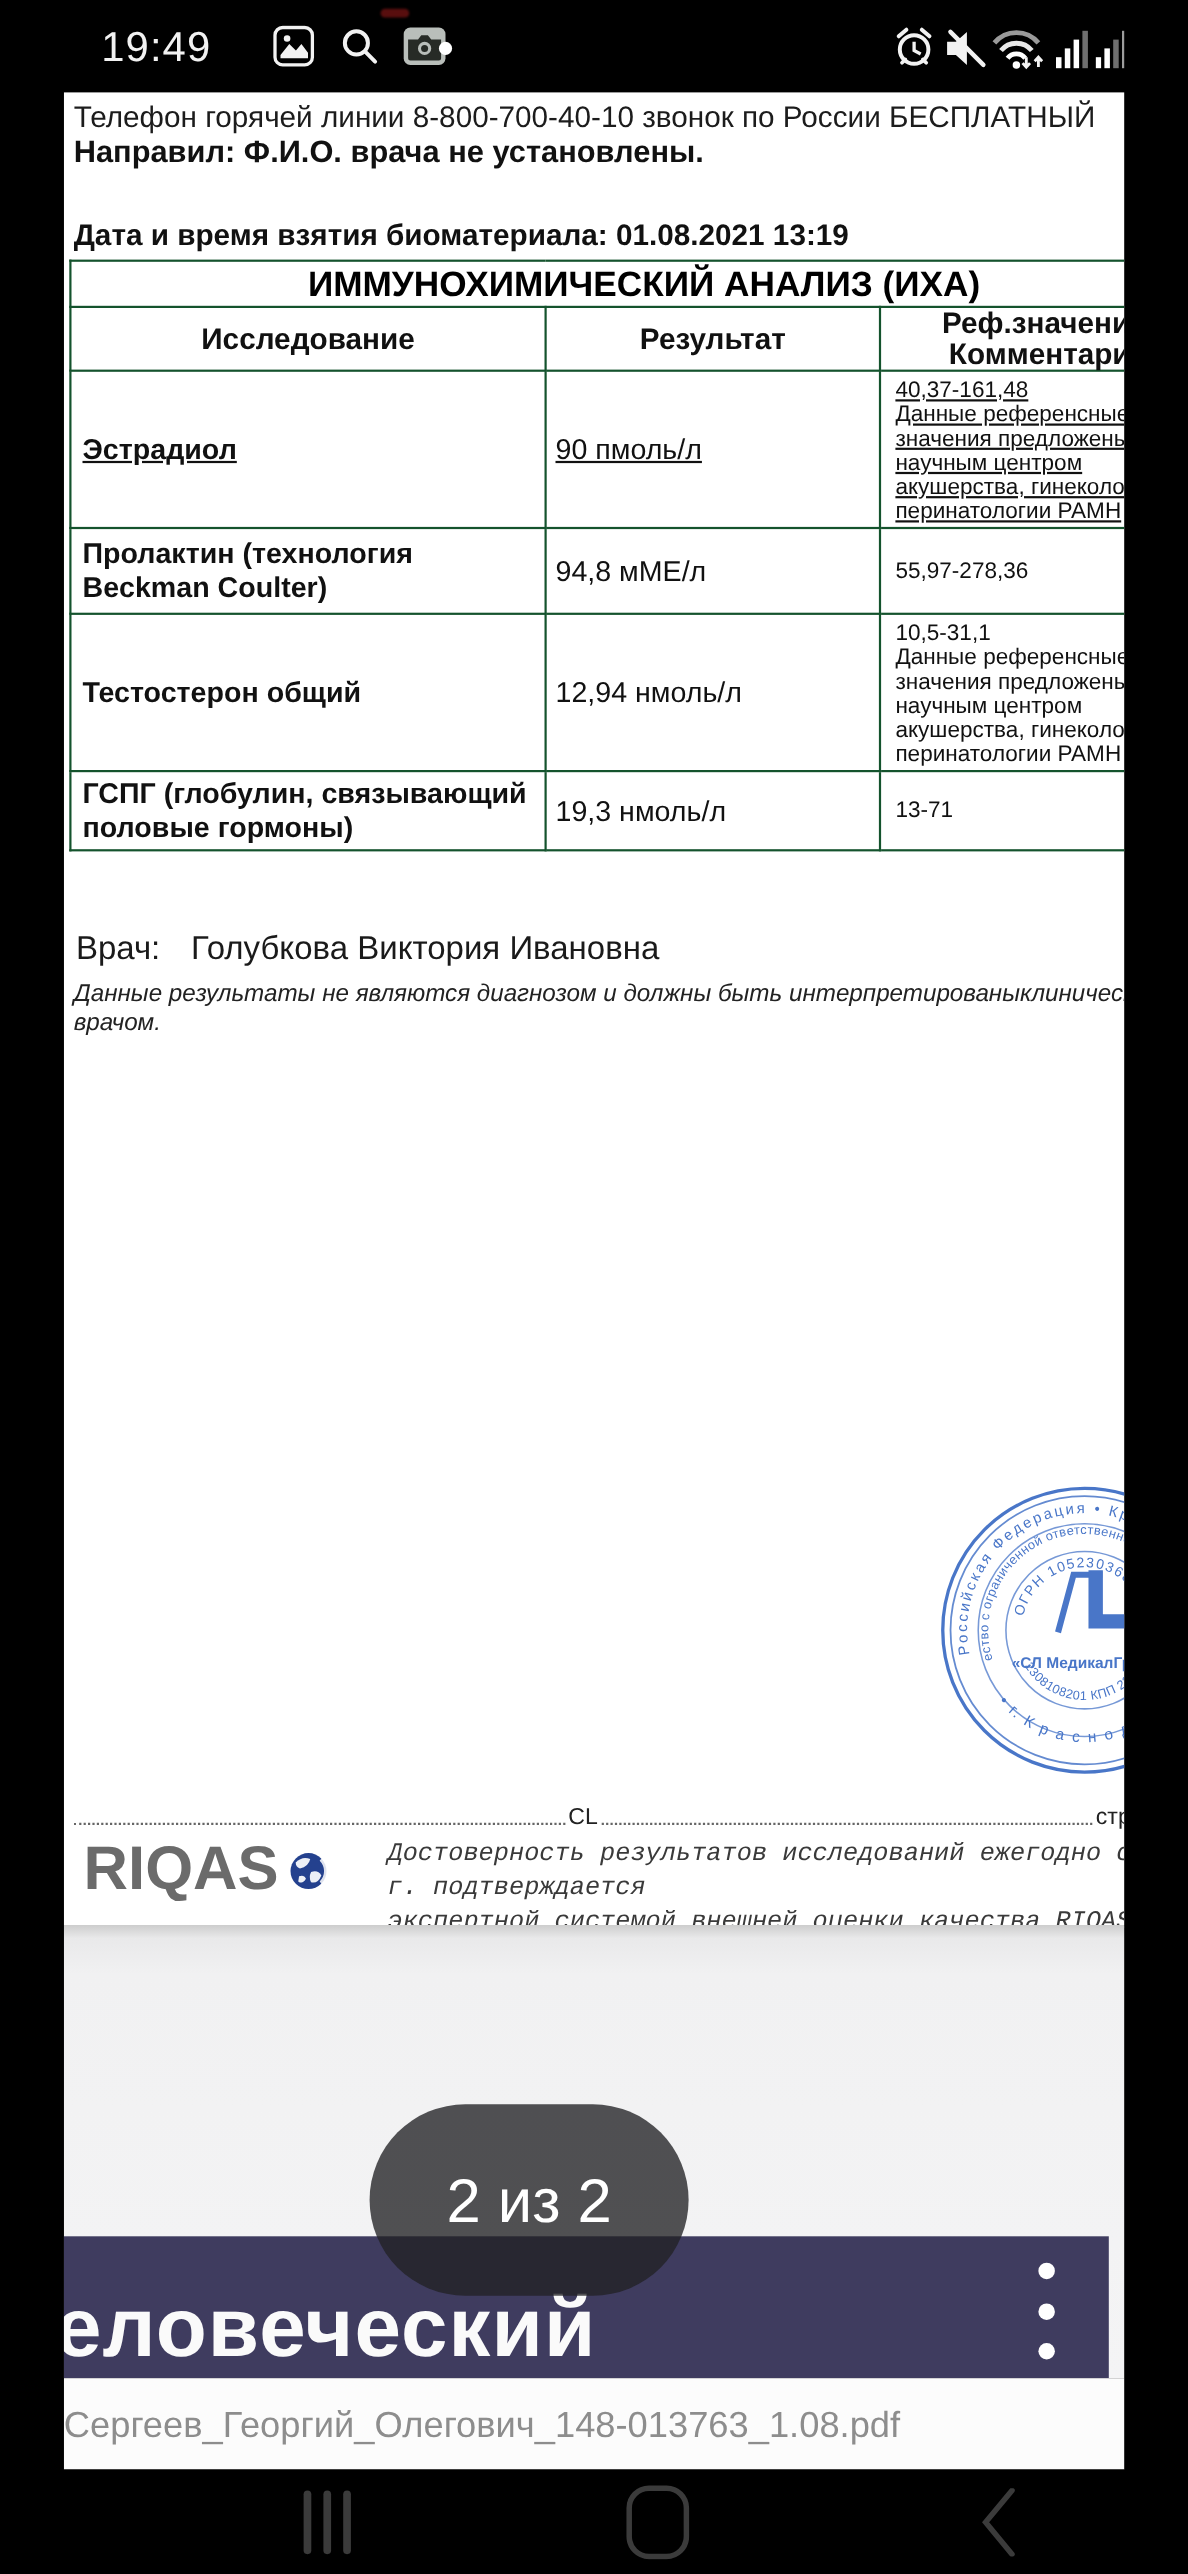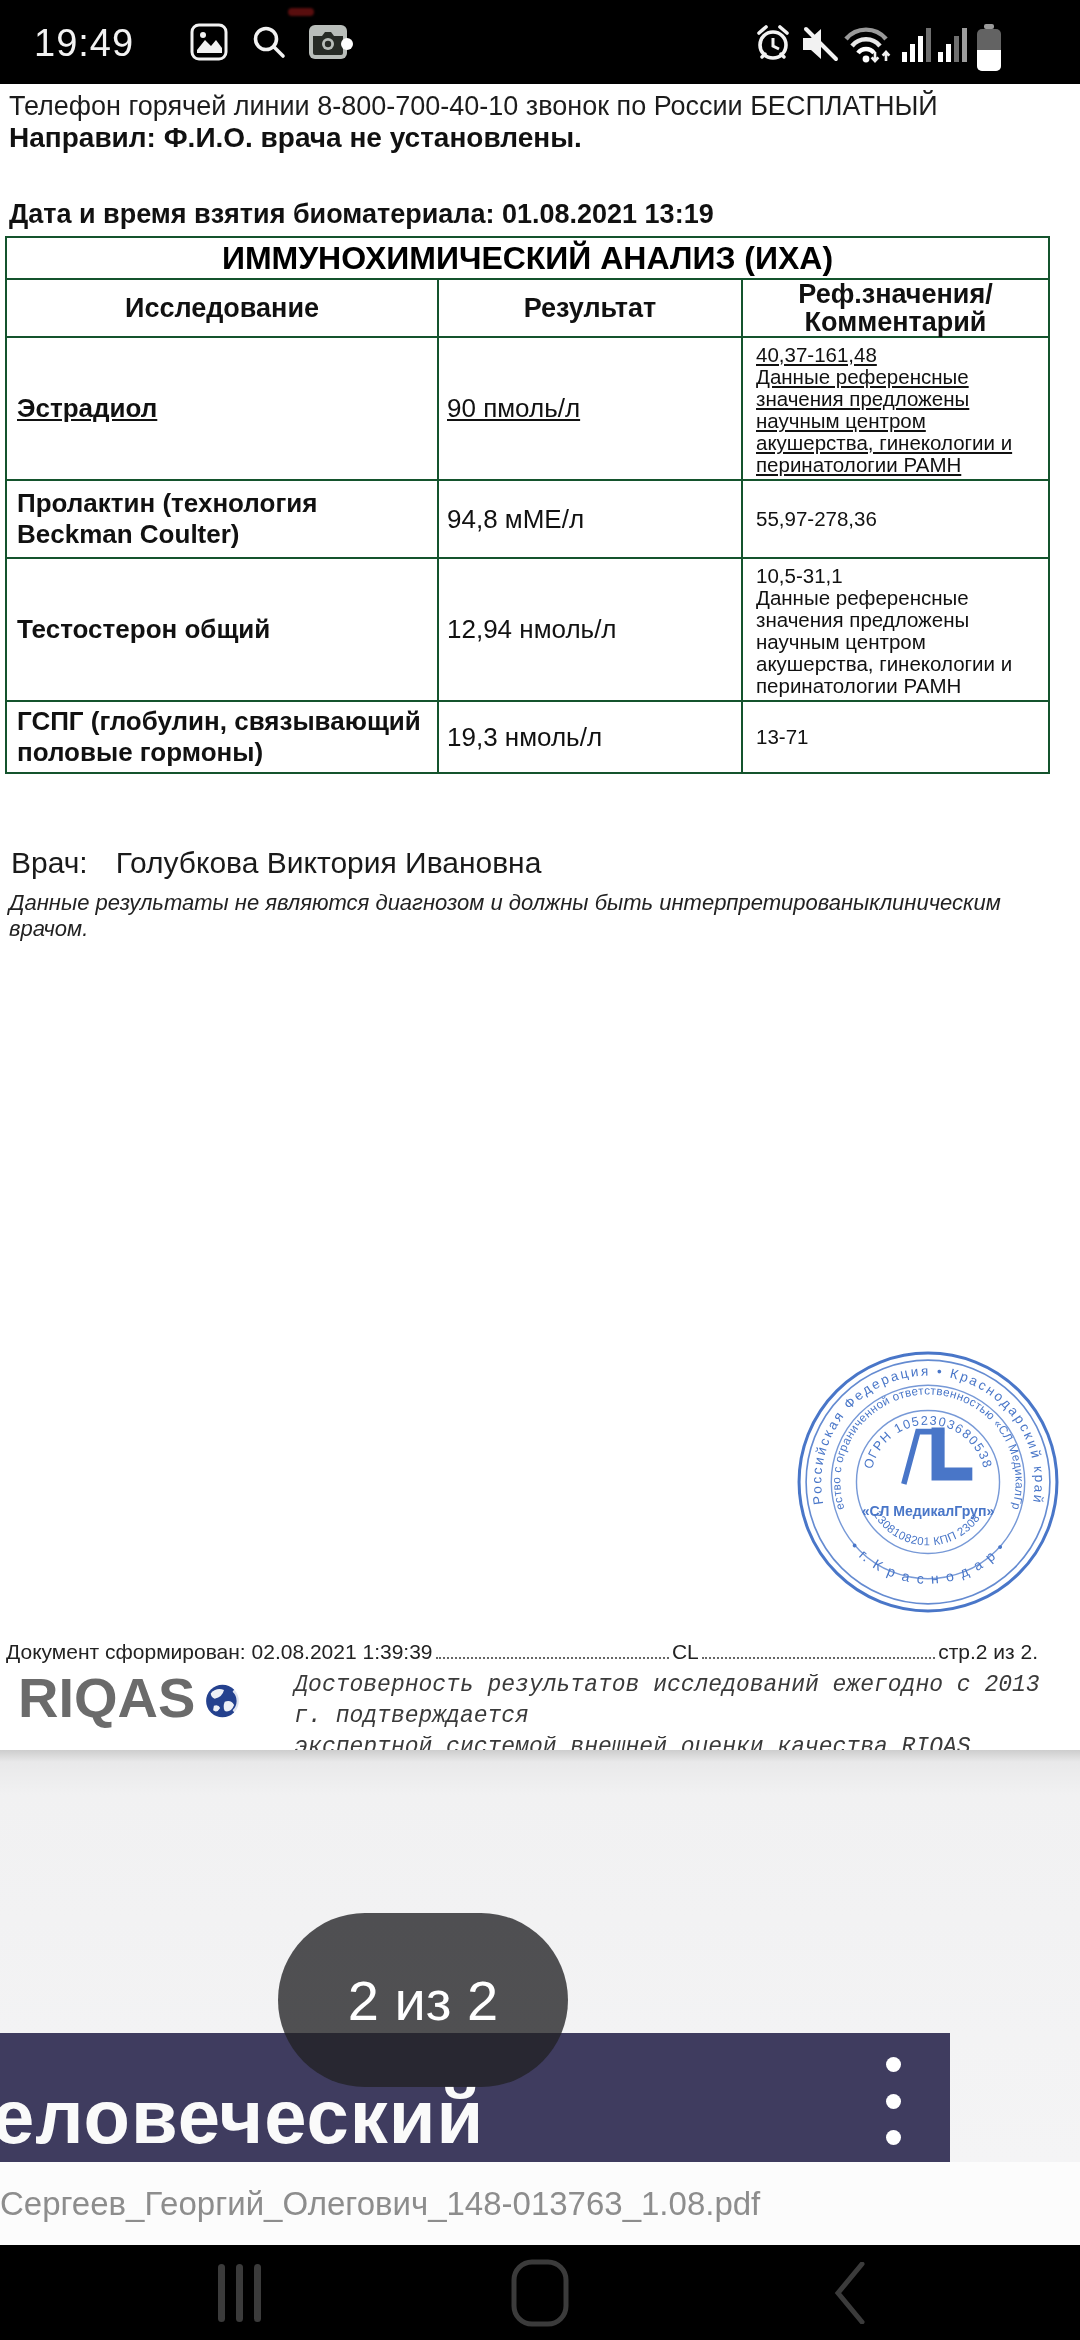--- a/index.html
+++ b/index.html
@@ -1,17 +1,17 @@
 <!DOCTYPE html>
 <html><head>
 <meta charset="utf-8">
 <style>
   * { margin:0; padding:0; box-sizing:border-box; }
   body { background:#000; font-family:"Liberation Sans", sans-serif; }
-  .screen { position:relative; width:1080px; height:2340px; background:#000; overflow:hidden; margin:0 auto; }
+  .screen { position:relative; width:964px; height:2340px; background:#000; overflow:hidden; margin:0 auto; }
 
   
   .status-bar { position:absolute; left:0; top:0; width:1080px; height:84px; background:#000; color:#f4f4f4; }
   .sb-time { position:absolute; left:34px; top:22px; font-size:38px; letter-spacing:1px; color:#f2f2f2; }
   .sb-icon { position:absolute; top:23px; }
   .sb-dot { position:absolute; left:341px; top:38px; width:12px; height:12px; border-radius:50%; background:#fff; }
   .sb-red { position:absolute; left:288px; top:8px; width:26px; height:8px; border-radius:4px; background:rgba(160,25,25,.55); filter:blur(1px); }
 
   
   .doc { position:absolute; left:0; top:84px; width:1080px; height:1666px; background:#fff; color:#111; }
@@ -205,21 +205,20 @@
         <text font-size="12.6" letter-spacing="1.4"><textPath href="#sIT" startOffset="50%" text-anchor="middle">ОГРН 1052303680538</textPath></text>
         <text x="0" y="34" font-size="14" font-weight="bold" text-anchor="middle">«СЛ МедикалГруп»</text>
       </g>
       <g stroke="#3a6bc4" fill="none">
         <path d="M -24,2 L -10,-50 L 16,-50" stroke-width="5.5"></path>
         <path d="M 10,-54 L 10,-8 L 44,-8" stroke-width="13"></path>
       </g>
     </svg>
 
     <div class="docfooter">
-      <span>Документ сформирован: 02.08.2021 1:39:39</span>
       <span class="leader"></span>
       <span>CL</span>
       <span class="leader"></span>
       <span>стр.2 из 2.</span>
     </div>
 
     <div class="riqas">
       <span class="riqas-logo">RIQAS</span>
       <svg class="riqas-globe" width="50" height="50" viewBox="0 0 50 50">
         <circle cx="25" cy="25" r="21" fill="#24418e"></circle>

